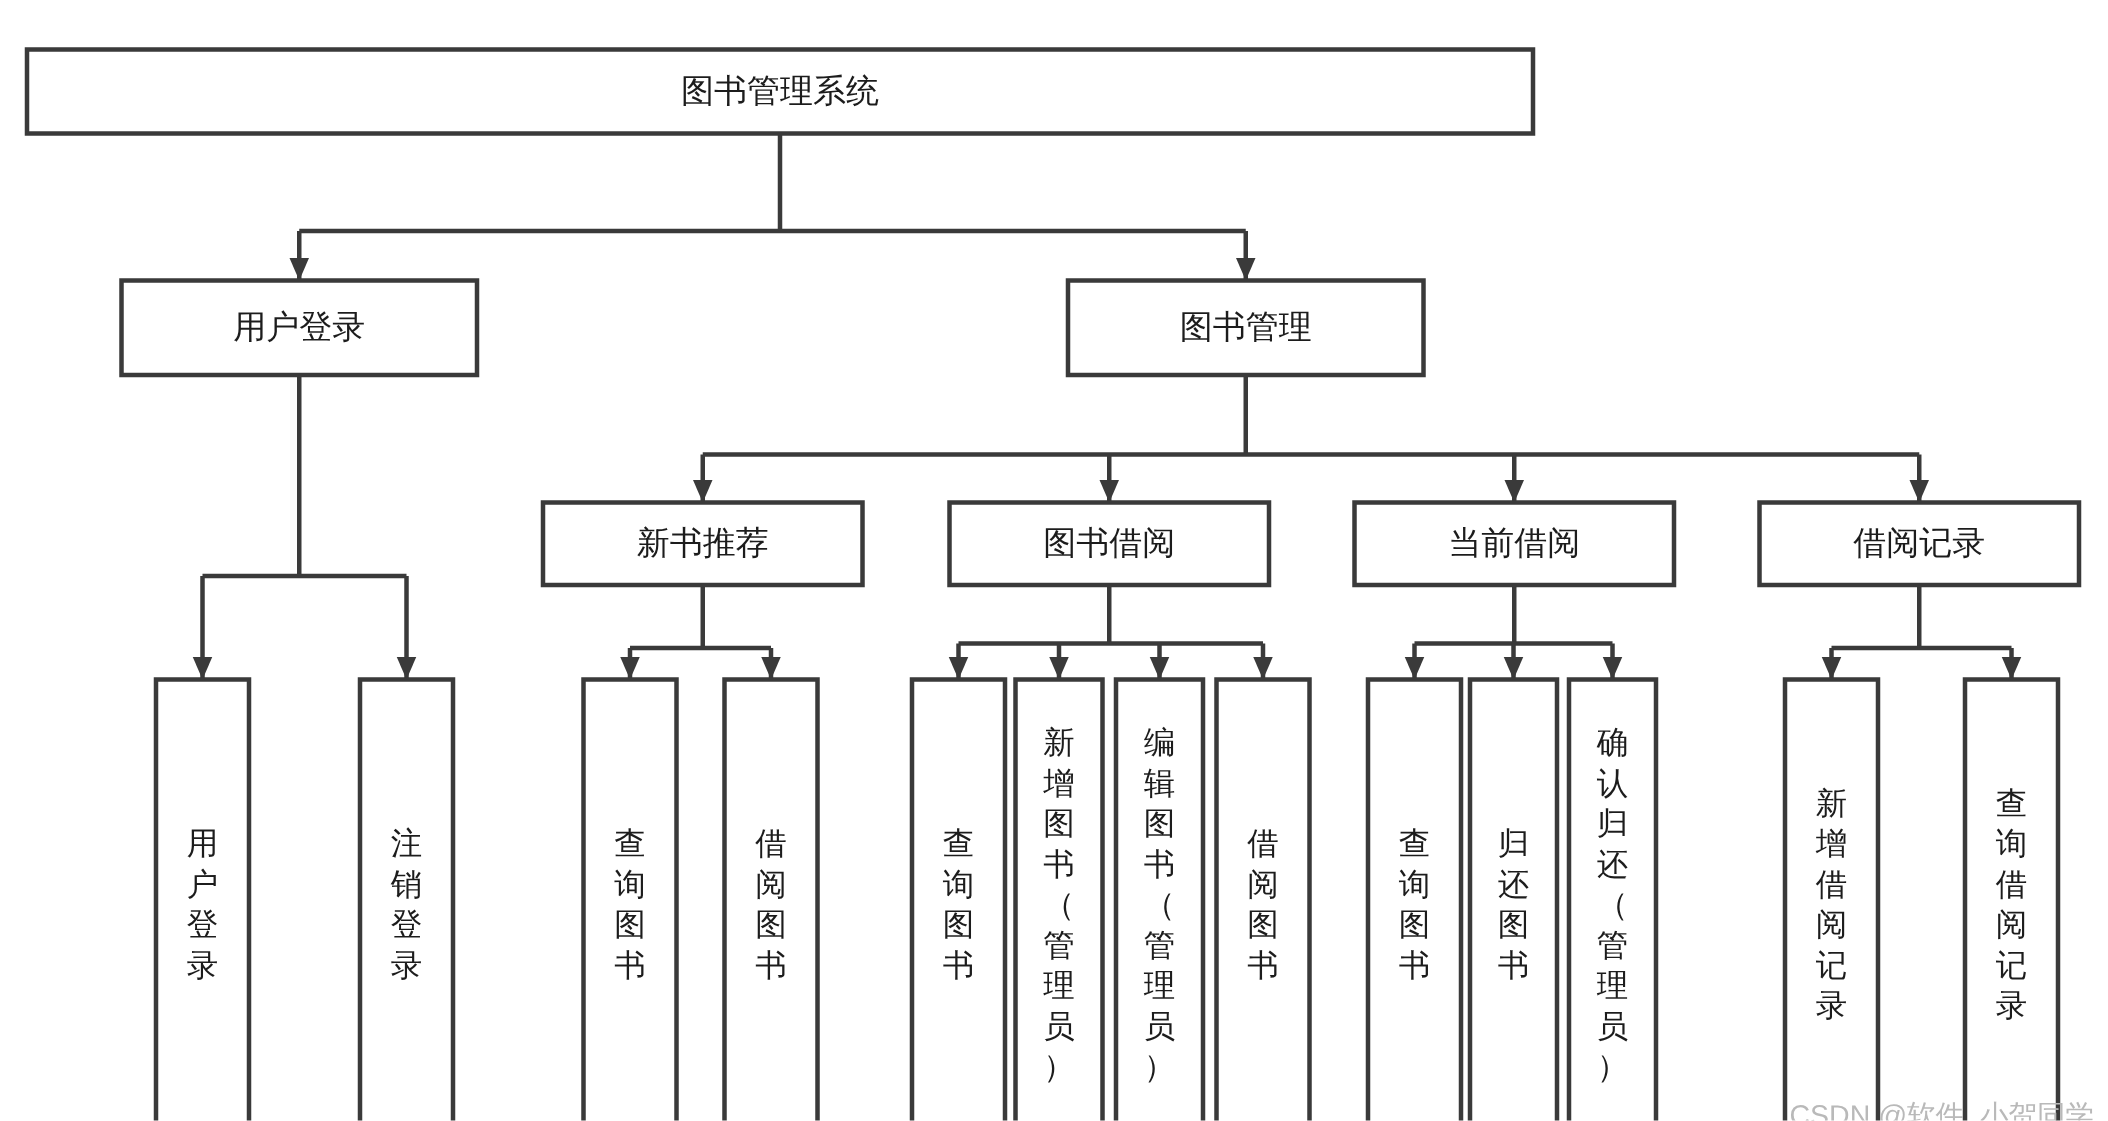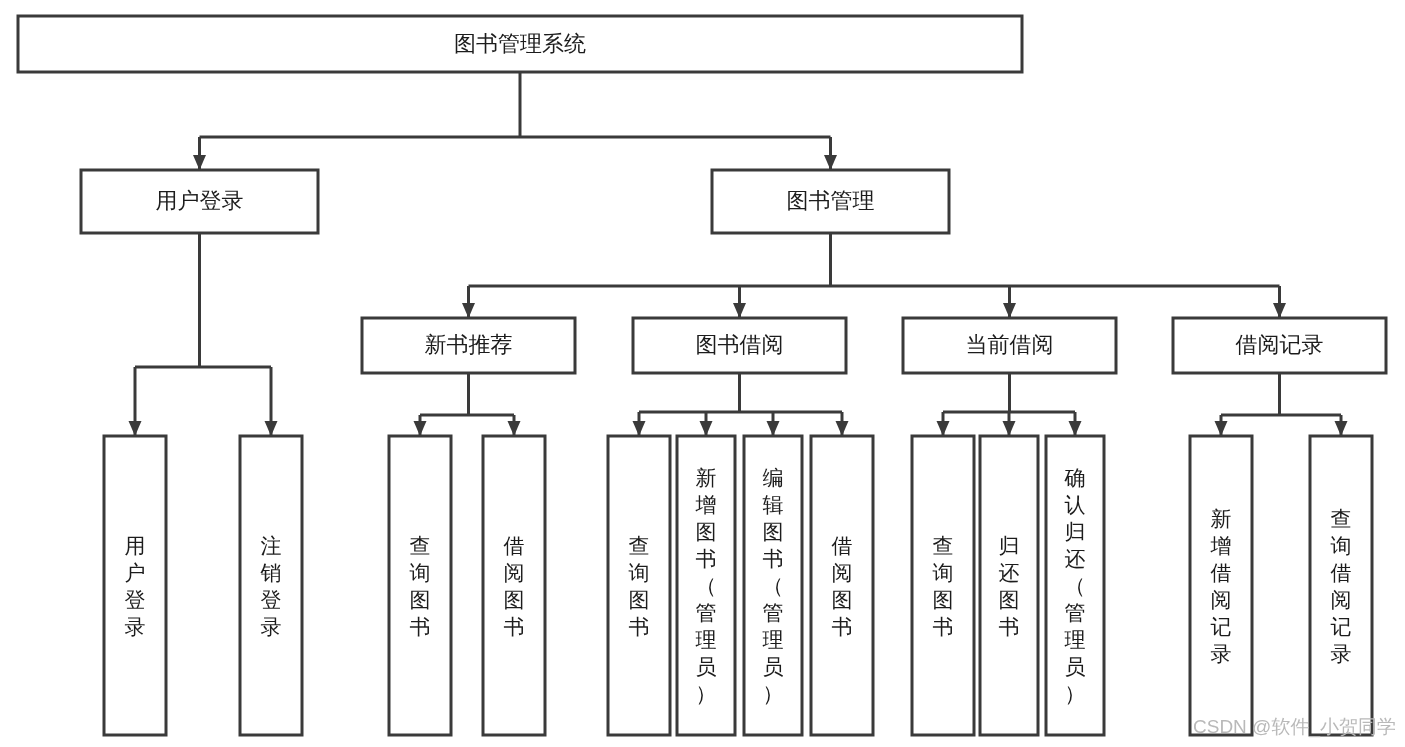--- a/index.html
+++ b/index.html
@@ -10,21 +10,21 @@
   body {
     width: 1405px;
     height: 747px;
     font-family: "Liberation Sans", "DejaVu Sans", sans-serif;
     overflow: hidden;
     position: relative;
   }
   #diagram-root {
     position: absolute;
     left: 0;
-    top: 0;
+    top: 17px;
     width: 1405px;
     height: 681px;
   }
   svg#flowchart {
     display: block;
     width: 1405px;
     height: 747px;
   }
   .node-box {
     fill: #ffffff;

